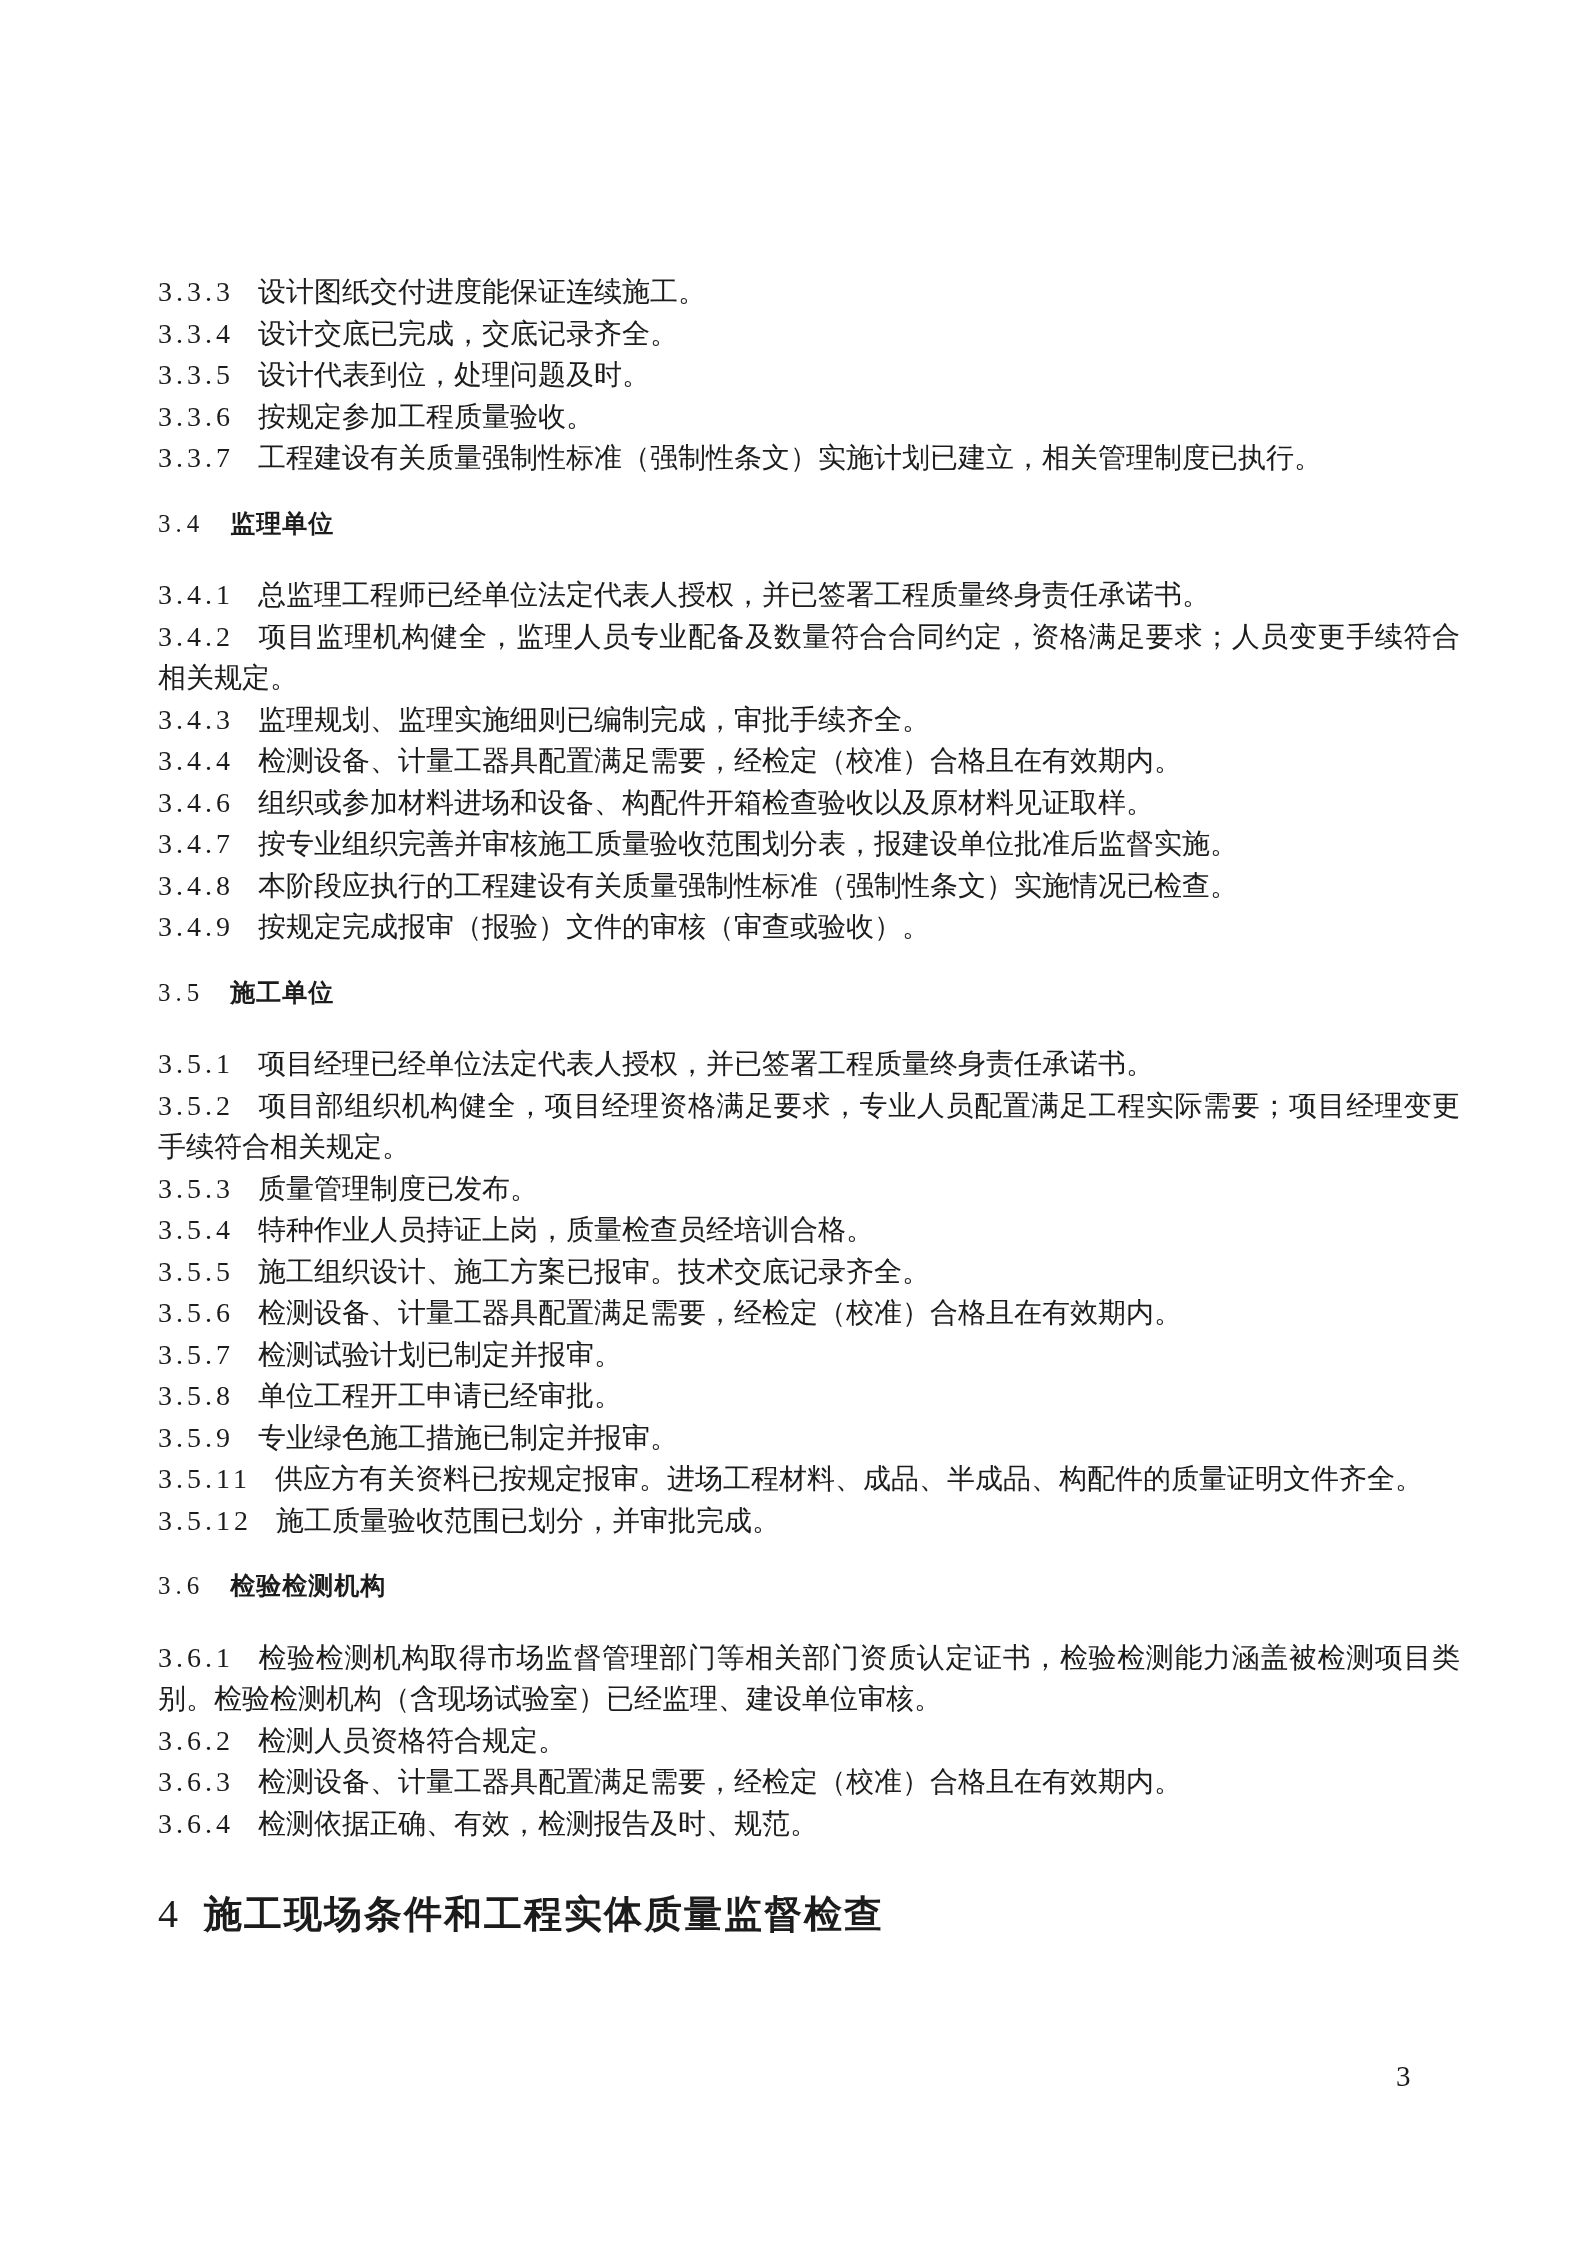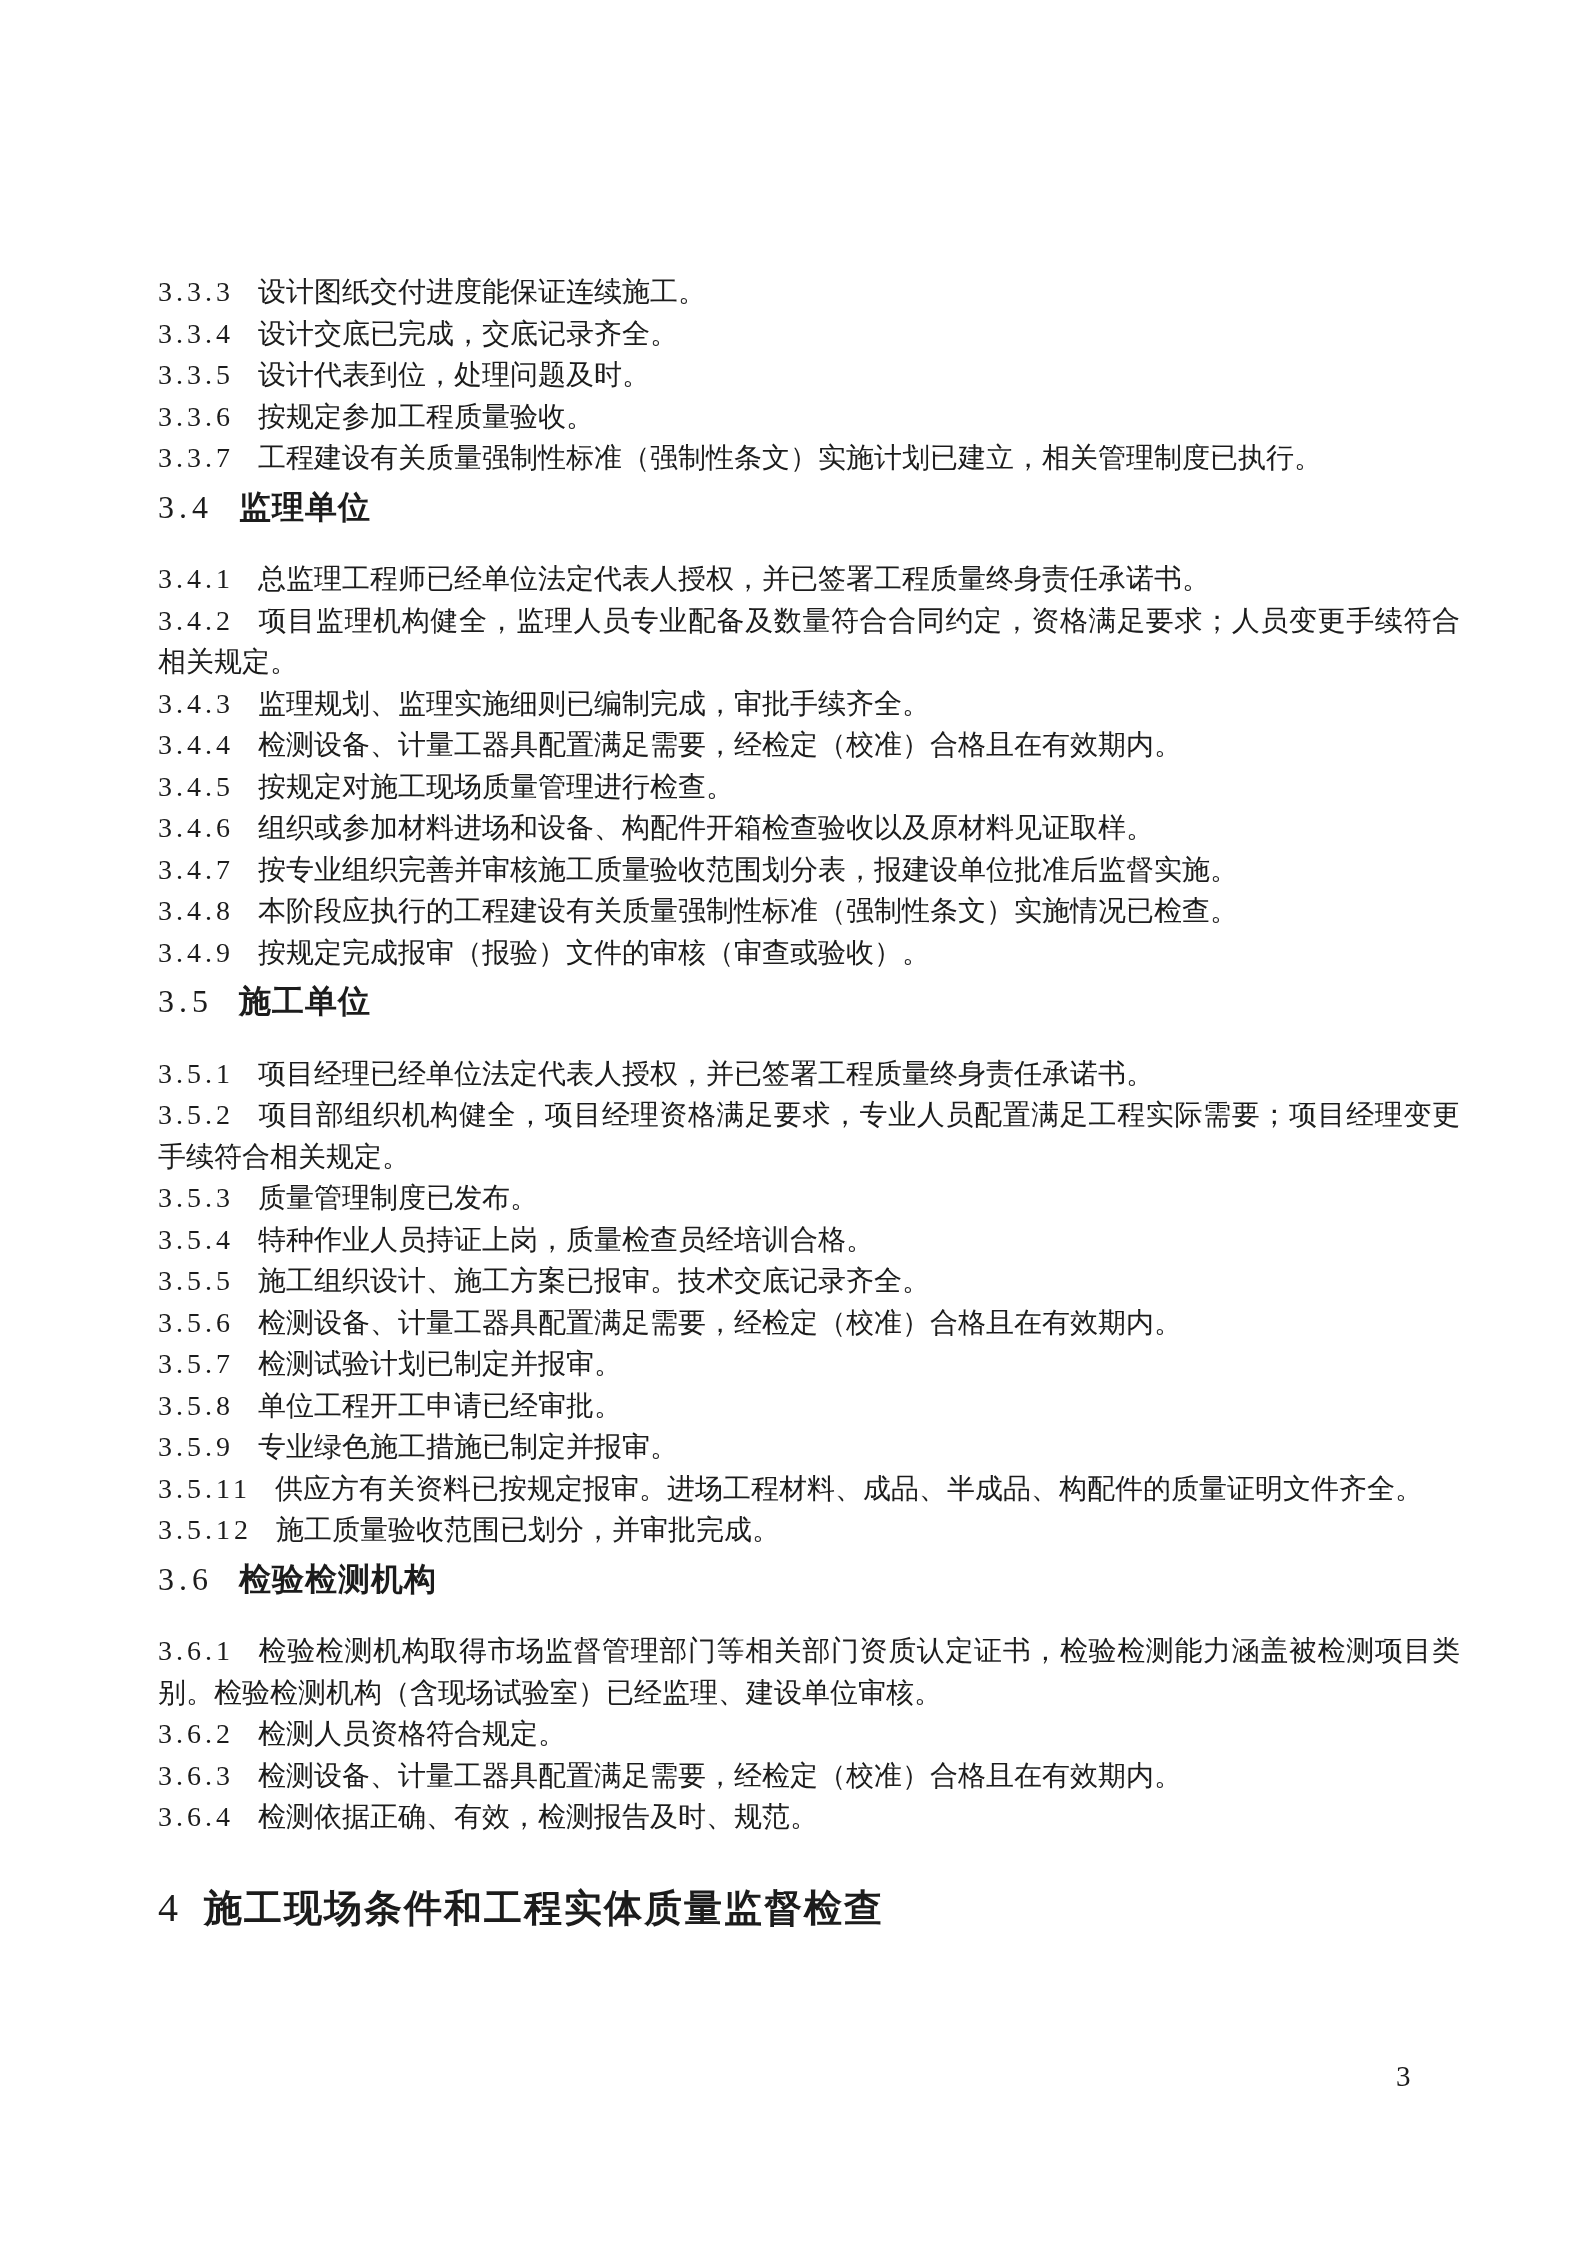--- a/index.html
+++ b/index.html
@@ -25,23 +25,23 @@
     font-size: 28px;
     line-height: 41.5px;
     text-align: justify;
   }
   .num {
     letter-spacing: 4px;
     margin-right: 24px;
     white-space: nowrap;
   }
   .h2 {
-    font-size: 32px;
+    font-size: 25px;
     line-height: 41.5px;
-    margin: 8px 0 30px 0;
+    margin: 24px 0 30px 0;
   }
   .h2 .num { letter-spacing: 5px; margin-right: 26px; }
   .h2 .title {
     font-family: "Liberation Sans", sans-serif;
     font-weight: bold;
     letter-spacing: 1px;
   }
   .chapter {
     margin-top: 42px;
     text-align: left;
@@ -73,21 +73,20 @@
       <div class="para"><span class="num">3.3.3</span><span class="txt">设计图纸交付进度能保证连续施工。</span></div>
       <div class="para"><span class="num">3.3.4</span><span class="txt">设计交底已完成，交底记录齐全。</span></div>
       <div class="para"><span class="num">3.3.5</span><span class="txt">设计代表到位，处理问题及时。</span></div>
       <div class="para"><span class="num">3.3.6</span><span class="txt">按规定参加工程质量验收。</span></div>
       <div class="para"><span class="num">3.3.7</span><span class="txt">工程建设有关质量强制性标准（强制性条文）实施计划已建立，相关管理制度已执行。</span></div>
       <div class="h2"><span class="num">3.4</span><span class="title">监理单位</span></div>
       <div class="para"><span class="num">3.4.1</span><span class="txt">总监理工程师已经单位法定代表人授权，并已签署工程质量终身责任承诺书。</span></div>
       <div class="para"><span class="num">3.4.2</span><span class="txt">项目监理机构健全，监理人员专业配备及数量符合合同约定，资格满足要求；人员变更手续符合相关规定。</span></div>
       <div class="para"><span class="num">3.4.3</span><span class="txt">监理规划、监理实施细则已编制完成，审批手续齐全。</span></div>
       <div class="para"><span class="num">3.4.4</span><span class="txt">检测设备、计量工器具配置满足需要，经检定（校准）合格且在有效期内。</span></div>
-      <div class="para"><span class="num">3.4.5</span><span class="txt">按规定对施工现场质量管理进行检查。</span></div>
       <div class="para"><span class="num">3.4.6</span><span class="txt">组织或参加材料进场和设备、构配件开箱检查验收以及原材料见证取样。</span></div>
       <div class="para"><span class="num">3.4.7</span><span class="txt">按专业组织完善并审核施工质量验收范围划分表，报建设单位批准后监督实施。</span></div>
       <div class="para"><span class="num">3.4.8</span><span class="txt">本阶段应执行的工程建设有关质量强制性标准（强制性条文）实施情况已检查。</span></div>
       <div class="para"><span class="num">3.4.9</span><span class="txt">按规定完成报审（报验）文件的审核（审查或验收）。</span></div>
       <div class="h2"><span class="num">3.5</span><span class="title">施工单位</span></div>
       <div class="para"><span class="num">3.5.1</span><span class="txt">项目经理已经单位法定代表人授权，并已签署工程质量终身责任承诺书。</span></div>
       <div class="para"><span class="num">3.5.2</span><span class="txt">项目部组织机构健全，项目经理资格满足要求，专业人员配置满足工程实际需要；项目经理变更手续符合相关规定。</span></div>
       <div class="para"><span class="num">3.5.3</span><span class="txt">质量管理制度已发布。</span></div>
       <div class="para"><span class="num">3.5.4</span><span class="txt">特种作业人员持证上岗，质量检查员经培训合格。</span></div>
       <div class="para"><span class="num">3.5.5</span><span class="txt">施工组织设计、施工方案已报审。技术交底记录齐全。</span></div>

